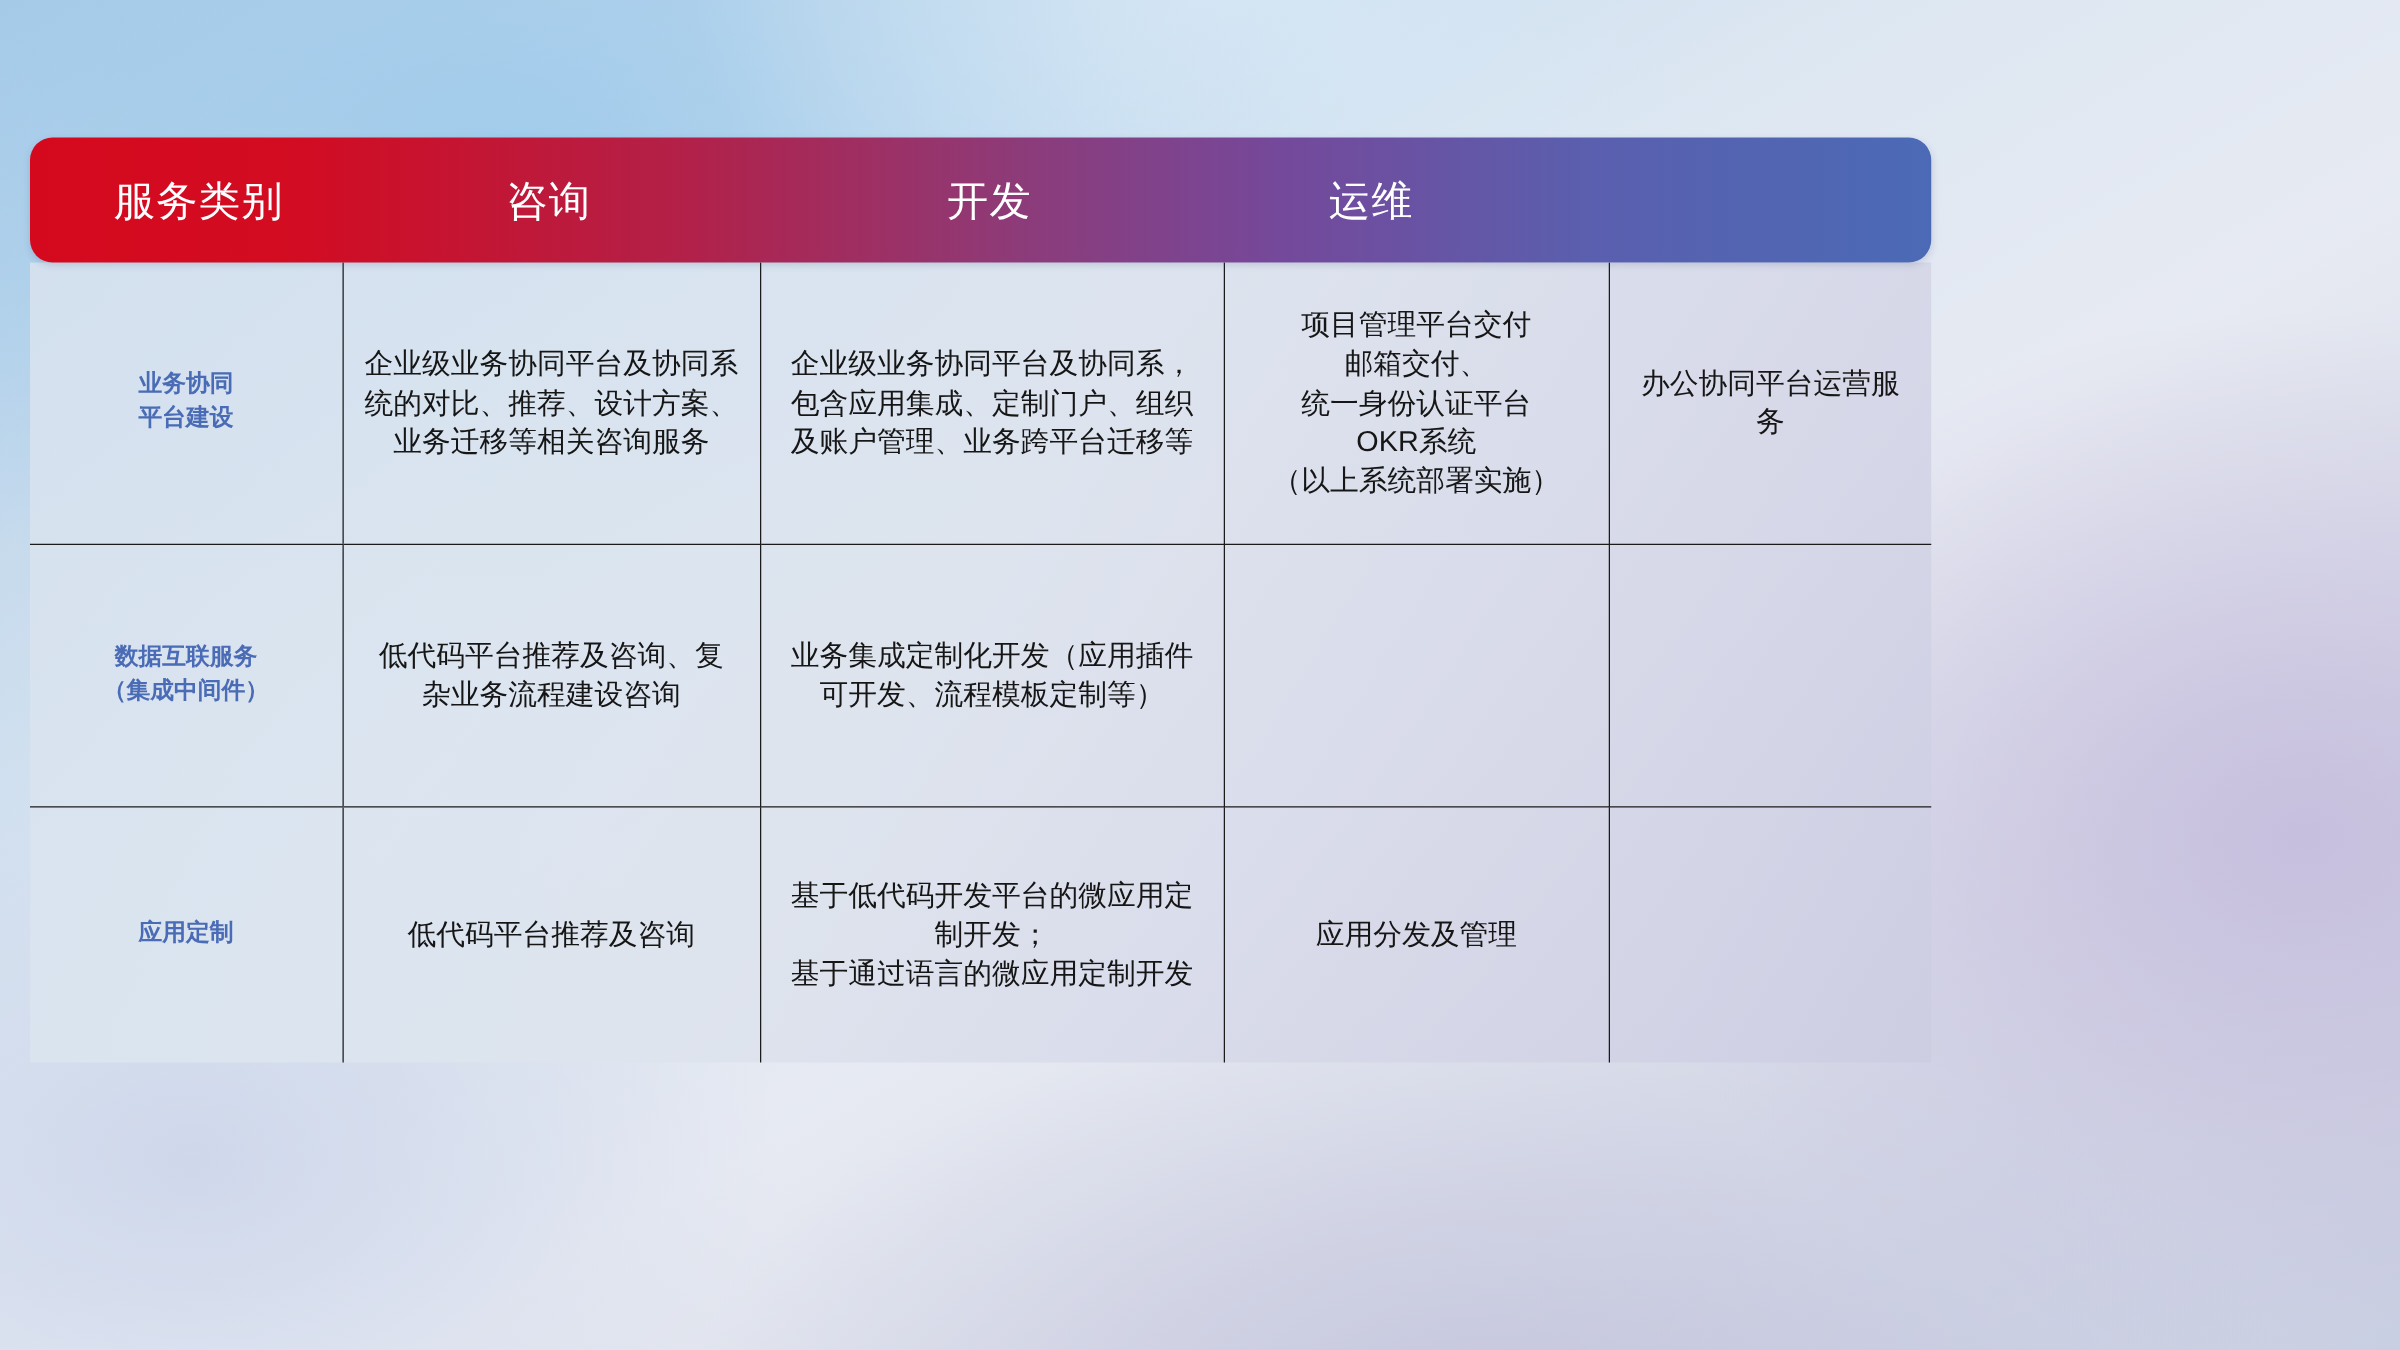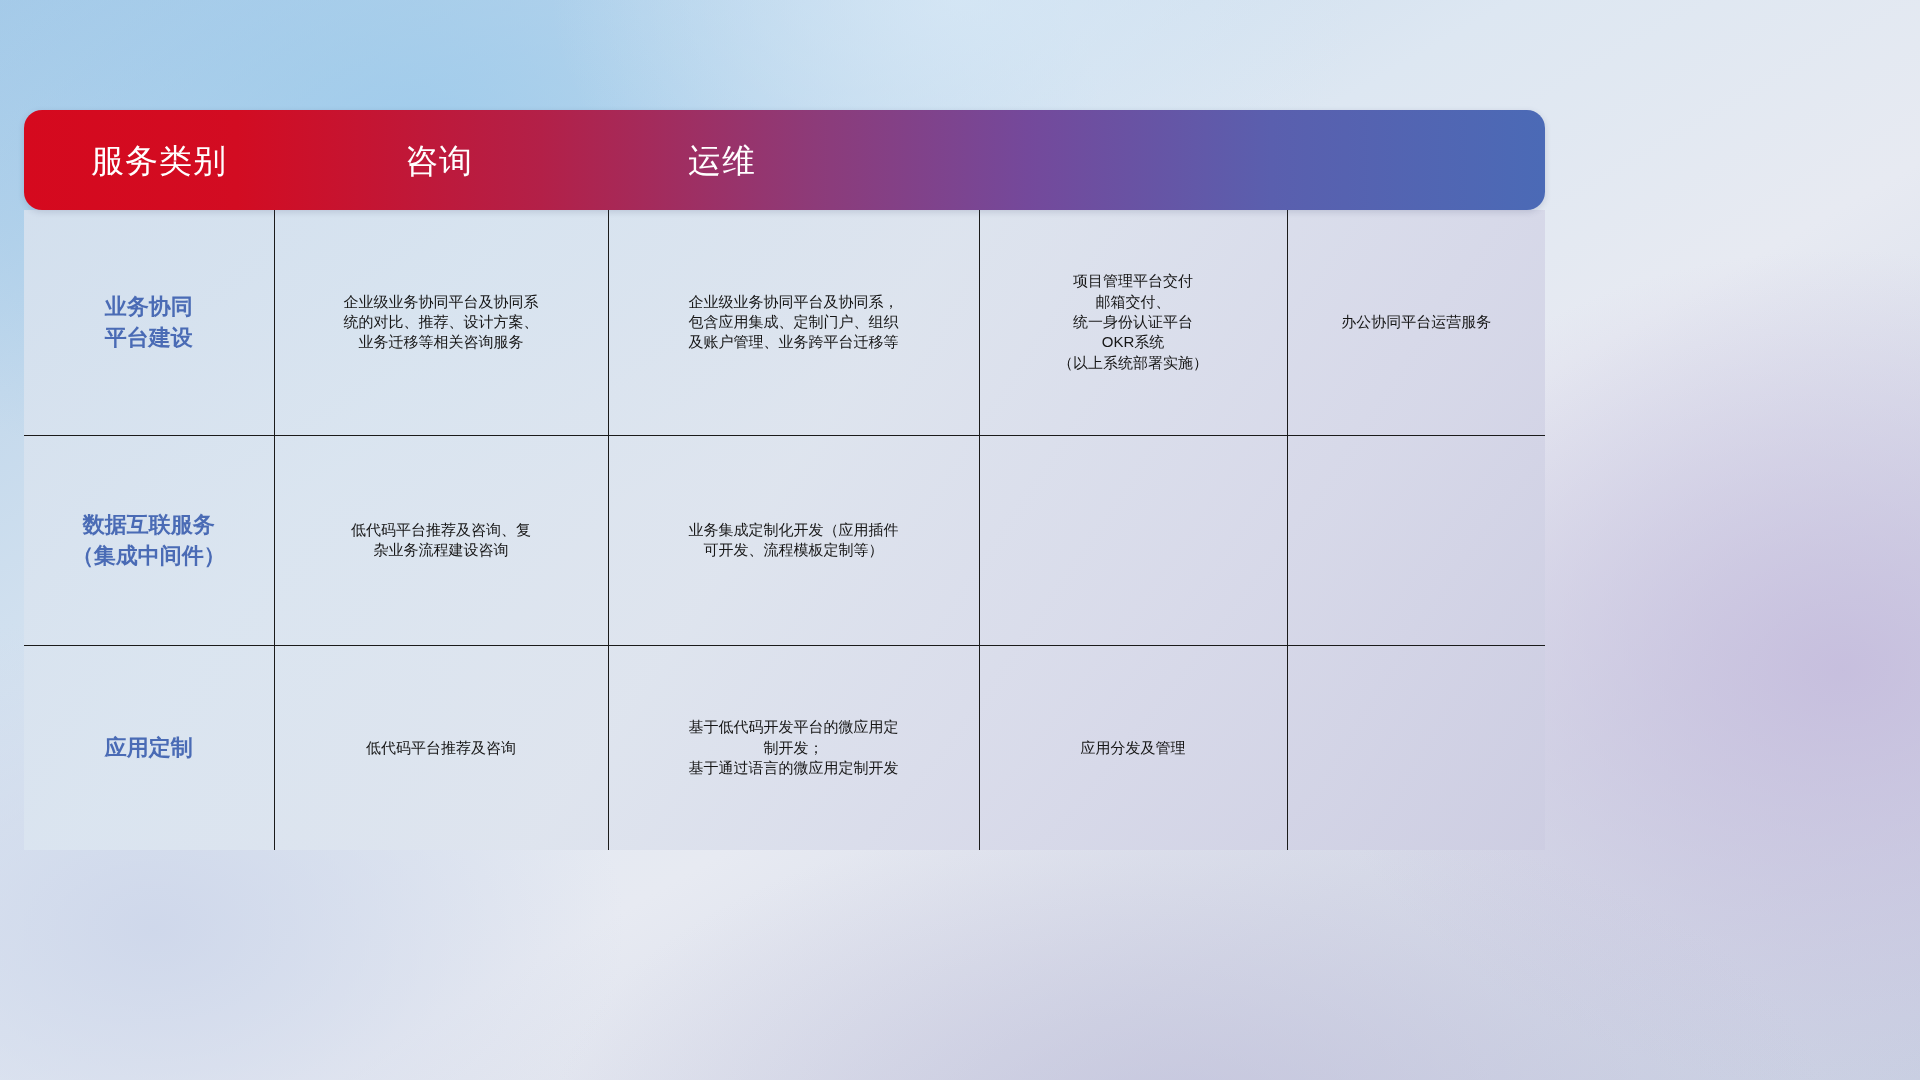--- a/index.html
+++ b/index.html
@@ -56,34 +56,34 @@
         rgba(219,229,240,0.92) 25%,
         rgba(222,228,238,0.92) 48%,
         rgba(215,217,233,0.92) 72%,
         rgba(205,205,226,0.92) 100%);
   }
   #body-table td{
     border:1.6px solid #1b1b1b;
     vertical-align:middle;
     text-align:center;
     padding:10px 14px;
-    font-size:15px;
+    font-size:23px;
     line-height:1.36;
     color:#161616;
   }
   
   #body-table tr td{border-top:none;}
   #body-table tr.row-sep td{border-top:1.6px solid #1b1b1b;}
   #body-table td:first-child{border-left:none;}
   #body-table td:last-child{border-right:none;margin-left:32px;}
   #body-table tr:last-child td{border-bottom:none;}
   #body-table td.cat{
     color:#4a6bb5;
     font-weight:bold;
-    font-size:22px;
+    font-size:19px;
     line-height:1.42;
     border-left:none;
     border-right:none;
   }
   .cell-txt{display:block;white-space:pre-line;}
 </style>
 </head>
 <body>
 
 <div id="bg">
@@ -93,20 +93,21 @@
   <div class="bg-l4"></div>
   <div class="bg-l5"></div>
   <div class="bg-l6"></div>
 </div>
 
 <div id="table-wrap">
 
   <div id="header-row">
     <div class="hcell" style="width:230px;margin-left:20px;">服务类别</div>
     <div class="hcell" style="width:330px;">咨询</div>
+    <div class="hcell" style="width:375px;">开发</div>
     <div class="hcell" style="width:236px;">运维</div>
   </div>
 
   <table id="body-table">
     <colgroup>
       <col style="width:250px">
       <col style="width:334px">
       <col style="width:371px">
       <col style="width:308px">
       <col style="width:258px">

